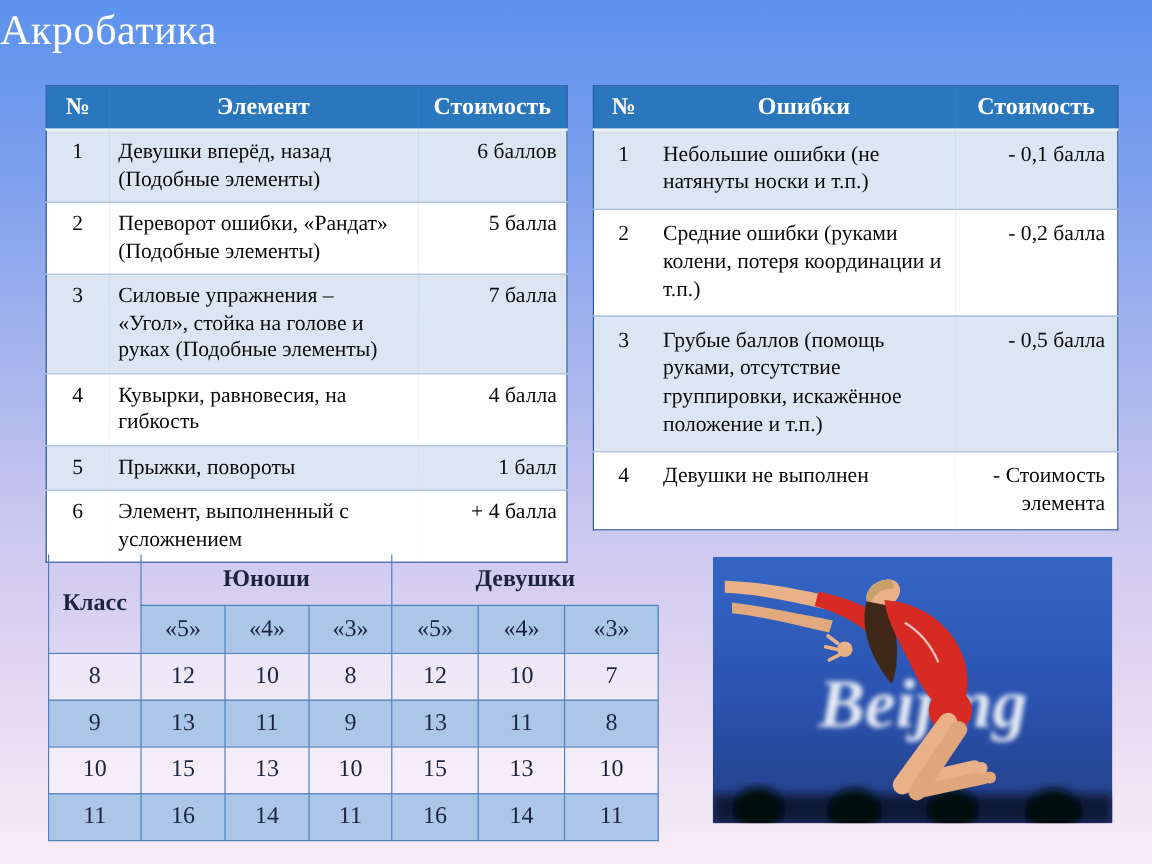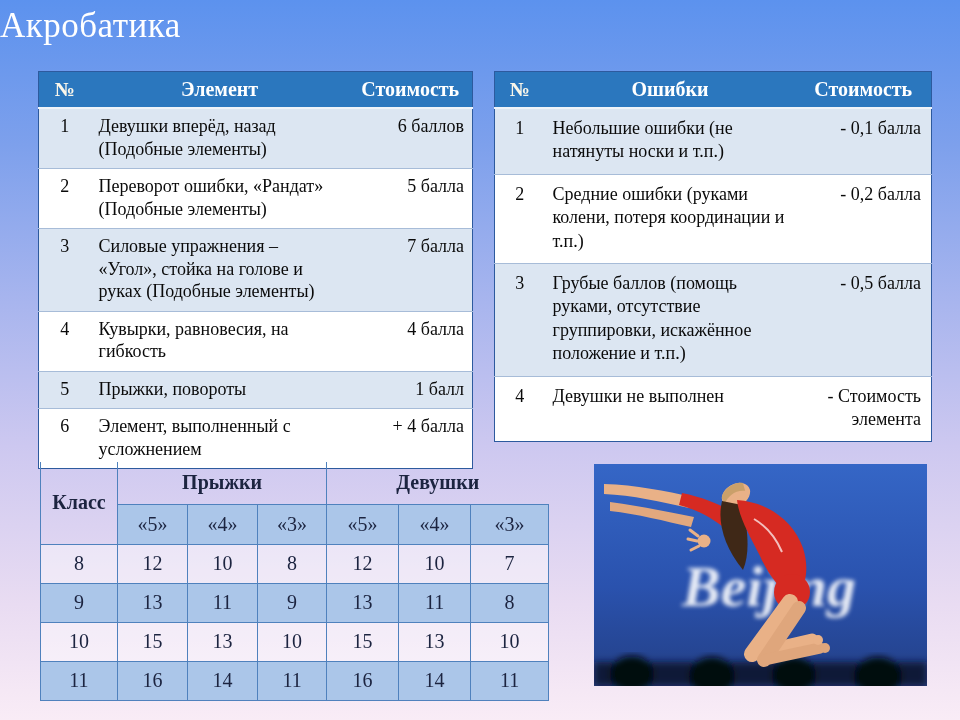--- a/index.html
+++ b/index.html
@@ -149,21 +149,21 @@
         <col style="width:70px">
         <col style="width:70px">
         <col style="width:69px">
       <col style="width:72px">
         <col style="width:72px">
         <col style="width:78px">
     </colgroup>
     <thead>
       <tr class="group-row">
         <th rowspan="2">Класс</th>
-        <th colspan="3">Прыжки</th>
+        <th colspan="3">Юноши</th>
         <th colspan="3" class="no-right">Девушки</th>
       </tr>
       <tr class="mark-row">
         <th>«5»</th>
         <th>«4»</th>
         <th>«3»</th>
         <th>«5»</th>
         <th>«4»</th>
         <th>«3»</th>
       </tr>

